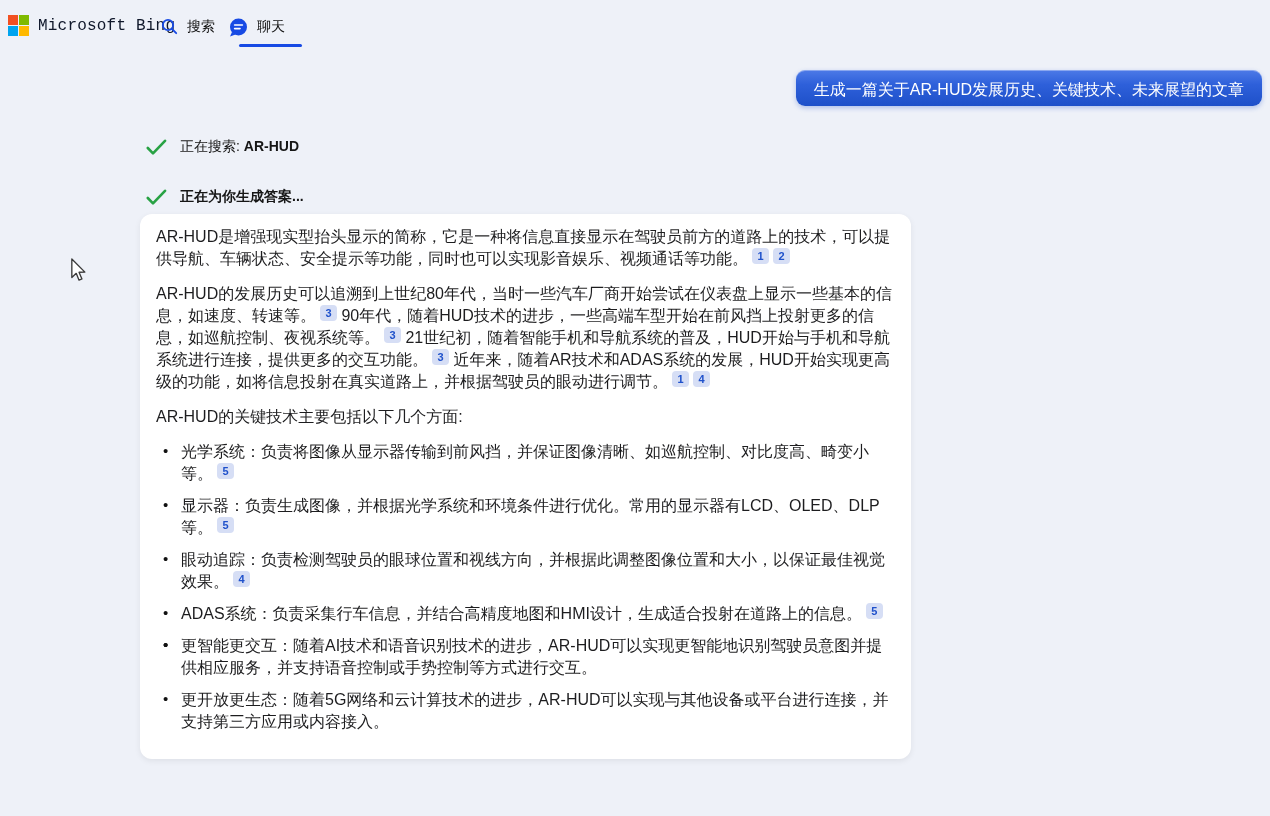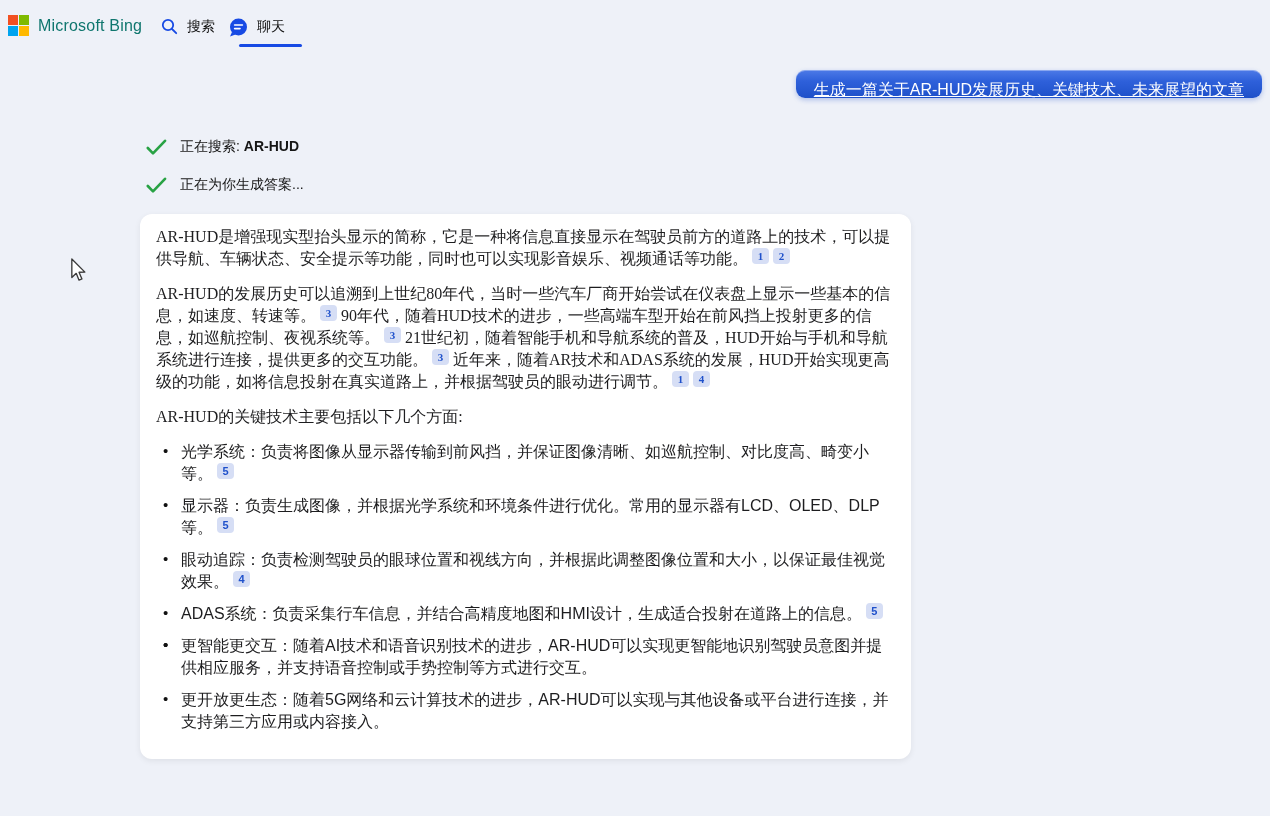--- a/index.html
+++ b/index.html
@@ -5,46 +5,45 @@
   html,body{margin:0;padding:0;}
   body{
     width:1270px;height:816px;position:relative;overflow:hidden;
     background:#eef1f8;color:#1b1b1b;
     font-family:"Liberation Sans","DejaVu Sans",sans-serif;
   }
   
   .brand{position:absolute;left:8px;top:15px;display:flex;align-items:center;gap:9px;}
   .ms-logo{width:21px;height:21px;display:grid;grid-template-columns:10px 10px;grid-template-rows:10px 10px;gap:1px;}
   .ms-logo span{display:block;width:10px;height:10px;}
-  .brand-text{font-size:16px;color:#0f766e;letter-spacing:.2px;white-space:nowrap;}
+  .brand-text{font-size:16px;color:#0f172a;letter-spacing:.2px;white-space:nowrap;font-family:Liberation Mono, monospace;}
   .tab{position:absolute;top:18px;display:flex;align-items:flex-start;gap:9px;font-size:14px;color:#121212;cursor:pointer;white-space:nowrap;}
   .tab-search{left:161px;}
   .tab-chat{left:229px;}
   .tab-underline{position:absolute;left:239px;top:44px;width:63px;height:3px;border-radius:2px;background:#174ae4;}
   
   .user-bubble{
-    position:absolute;top:70px;right:8px;height:28px;line-height:40px;
+    position:absolute;top:70px;right:8px;height:36px;line-height:40px;
     padding:0 18px;border-radius:9px;color:#fff;font-size:16px;white-space:nowrap;
     background:linear-gradient(180deg,#4d7ae7 0%,#2e60da 40%,#1e50c9 100%);
     box-shadow:inset 0 1px 0 rgba(255,255,255,.35),0 2px 5px rgba(30,80,201,.30);
-    text-decoration:underline;
   }
   
   .status-row{position:absolute;left:146px;display:flex;align-items:center;gap:13px;font-size:14px;color:#161616;}
   .status-1{top:138px;align-items:flex-end;}
-  .status-2{top:176px;}
+  .status-2{top:188px;font-weight:bold;}
   .status-row strong{font-weight:700;}
   .check{display:flex;align-items:center;}
   
   .card{
     position:absolute;left:140px;top:214px;width:771px;box-sizing:border-box;
     background:#ffffff;border-radius:12px;box-shadow:0 2px 6px rgba(0,0,0,.07);
     padding:12px 14px 16px 16px;font-size:16px;line-height:22px;color:#1d1d1f;
   }
-  .para{margin:0 0 13px 0;font-family:Liberation Serif, serif;}
+  .para{margin:0 0 13px 0;}
   .para:last-child{margin-bottom:0;}
   .li-row{position:relative;padding-left:25px;margin:0 0 10px 0;}
   .li-row .dot{position:absolute;left:7px;top:-1px;font-size:15px;color:#111;}
   .cite{
     display:inline-block;height:16px;min-width:9px;padding:0 4px;margin-left:4px;
     border-radius:4px;background:#d6def5;color:#1f51cb;
     font-size:11px;font-weight:700;line-height:16px;text-align:center;
     position:relative;top:-4px;cursor:pointer;
   }
   

